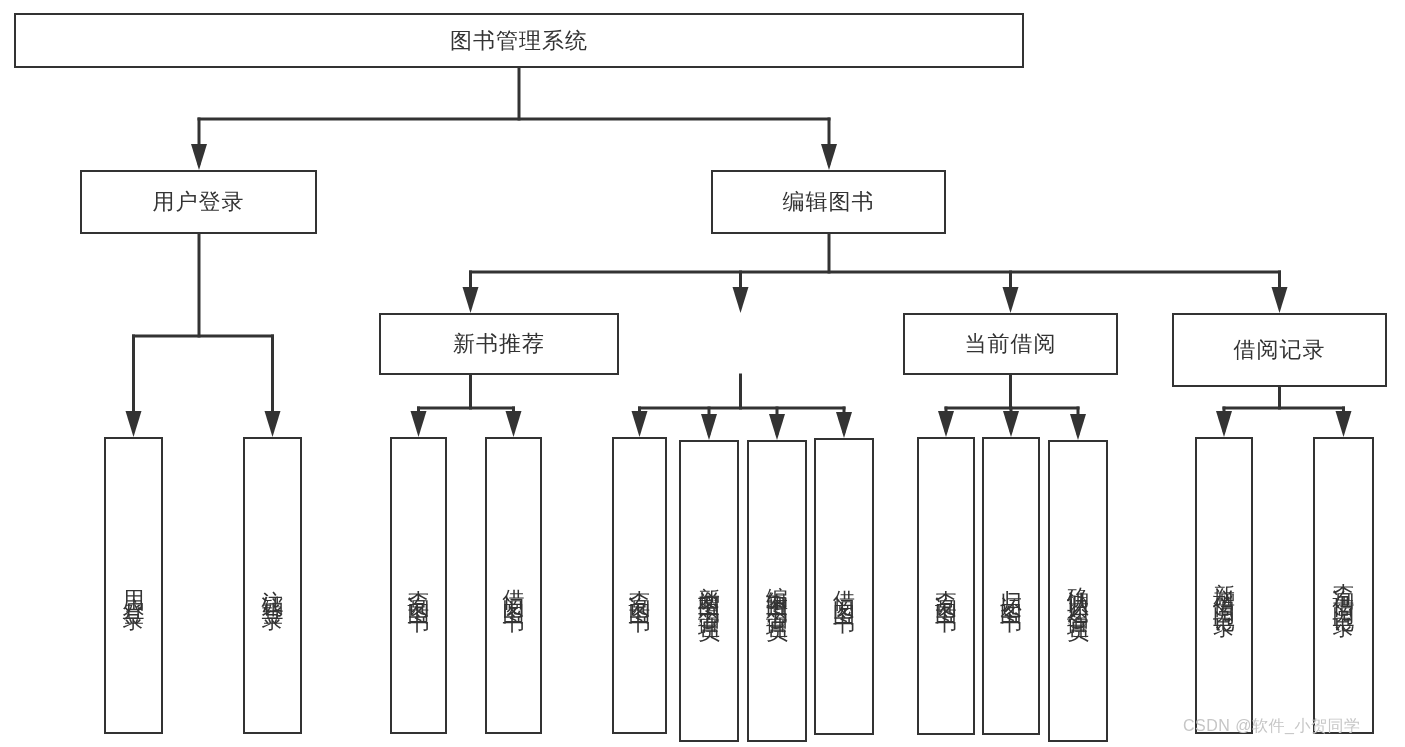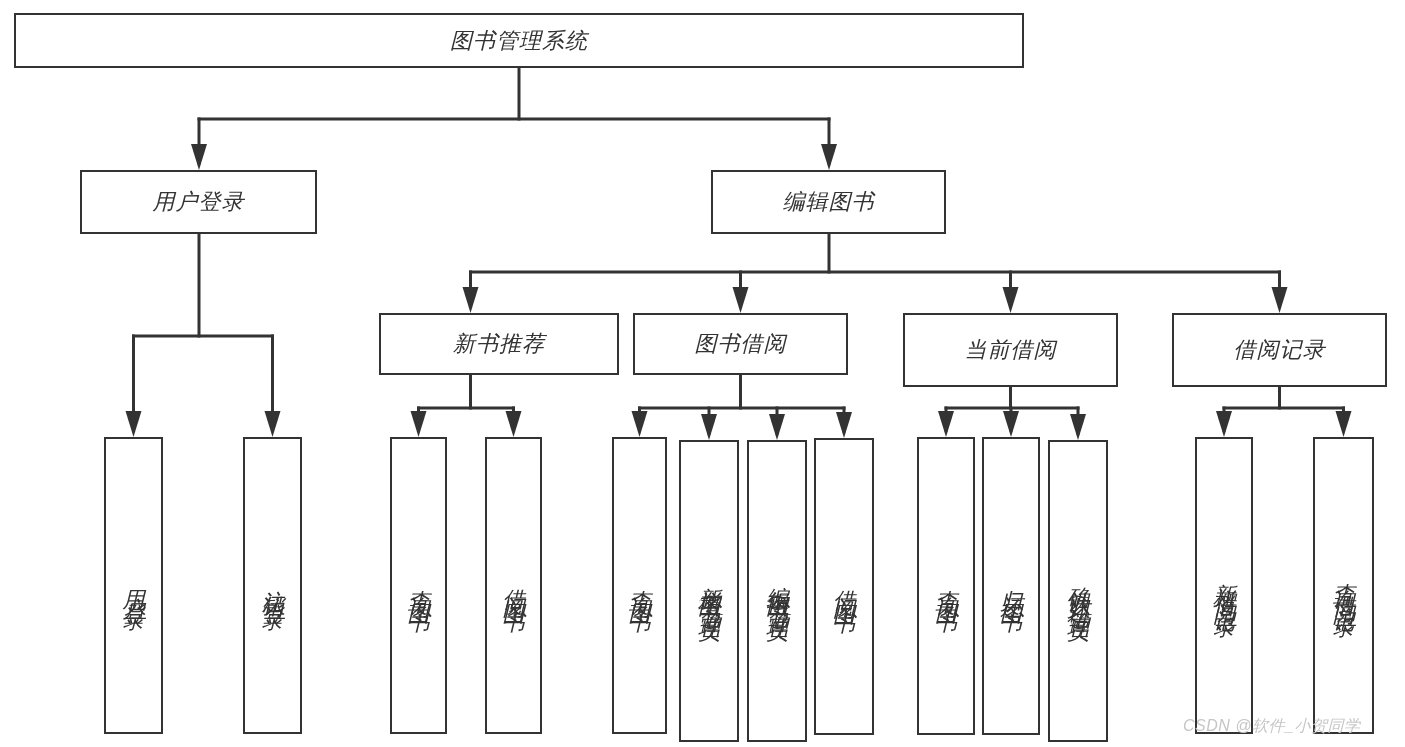--- a/index.html
+++ b/index.html
@@ -3,21 +3,20 @@
 <meta charset="utf-8">
 <style>
   html, body { margin: 0; padding: 0; background: #ffffff; }
   #canvas {
     position: relative;
     width: 1405px;
     height: 747px;
     background: #ffffff;
     font-family: "Liberation Sans", sans-serif;
     overflow: hidden;
-    font-style: italic;
   }
   #connector-layer {
     position: absolute;
     left: 0; top: 0;
     width: 1405px; height: 747px;
     z-index: 1;
   }
   .node {
     position: absolute;
     box-sizing: border-box;
@@ -121,22 +120,21 @@
     <line x1="1343.5" y1="408" x2="1343.5" y2="430"></line>
     <polygon points="1335.5,411 1351.5,411 1343.5,437"></polygon>
   </svg>
 
   <div class="node hnode" style="left:14px; top:13px; width:1010px; height:55px;">图书管理系统</div>
 
   <div class="node hnode" style="left:80px; top:170px; width:237px; height:64px;">用户登录</div>
   <div class="node hnode" style="left:711px; top:170px; width:235px; height:64px;">编辑图书</div>
 
   <div class="node hnode" style="left:363px; top:313px; width:240px; height:62px;margin-left:16px;">新书推荐</div>
-  <div class="node hnode" style="left:633px; top:313px; width:215px; height:62px;">图书借阅</div>
-  <div class="node hnode" style="left:903px; top:313px; width:215px; height:74px;">当前借阅</div>
+  <div class="node hnode" style="left:903px; top:313px; width:215px; height:62px;">当前借阅</div>
   <div class="node hnode" style="left:1172px; top:313px; width:215px; height:74px;">借阅记录</div>
 
   <div class="node vnode" style="left:104px; top:437px; width:59px; height:297px;">用户登录</div>
   <div class="node vnode" style="left:243px; top:437px; width:59px; height:297px;">注销登录</div>
 
   <div class="node vnode" style="left:390px; top:437px; width:57px; height:297px;">查询图书</div>
   <div class="node vnode" style="left:485px; top:437px; width:57px; height:297px;">借阅图书</div>
 
   <div class="node vnode" style="left:612px; top:437px; width:55px; height:297px;">查询图书</div>
   <div class="node vnode tight" style="left:679px; top:440px; width:60px; height:302px;">新增图书（管理员）</div>

